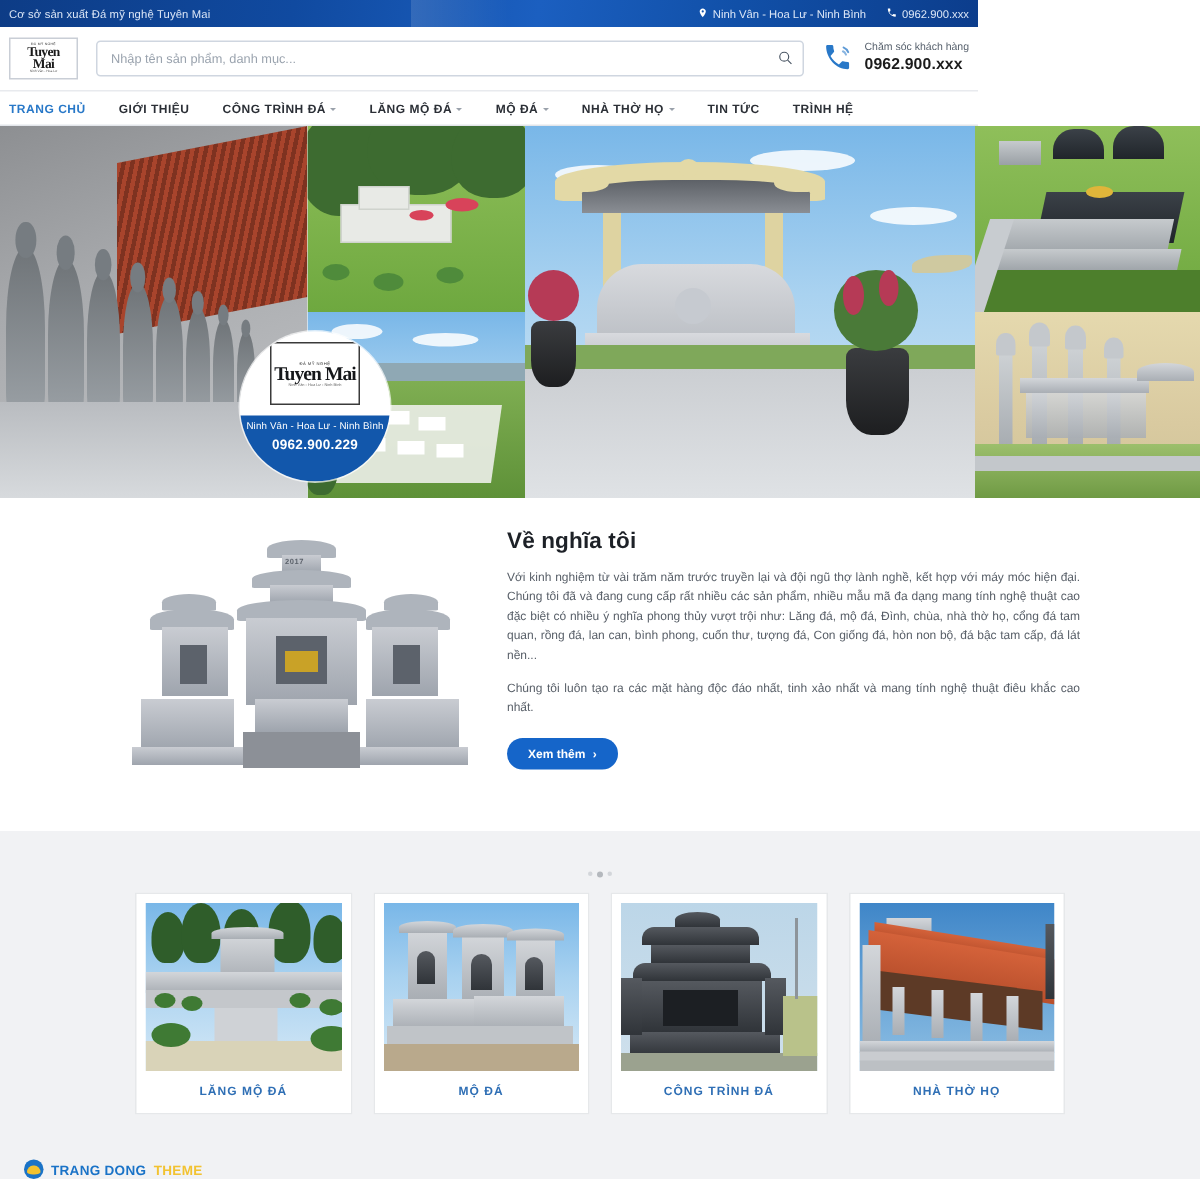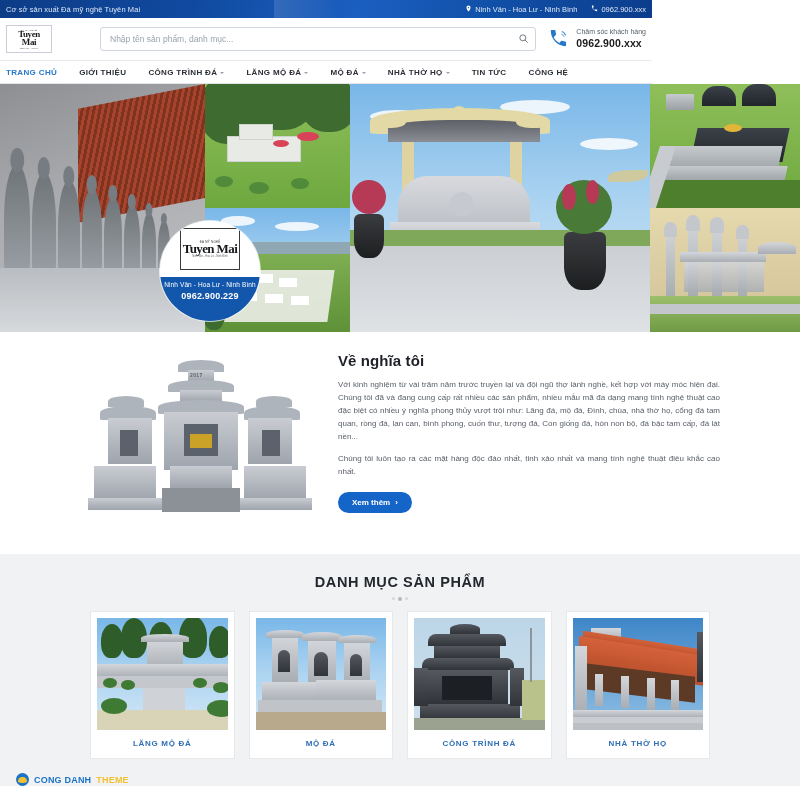--- a/index.html
+++ b/index.html
@@ -46,21 +46,21 @@
     width: 36px; height: 20px; position: relative;
     display:flex; flex-direction:column; justify-content:center; align-items:center;
   }
   .logo-tiny { font-size: 2.3px; color:#333; letter-spacing:.2px; line-height:1; }
   .logo-big {
     font-family: "Liberation Serif", serif; font-weight: 700; font-size: 9px;
     line-height: 7.5px; color: #1a1a1a; letter-spacing: -0.4px; text-align:center;
   }
   .logo-sub { font-size: 2.2px; color:#555; margin-top:.5px; }
 
-  .search-wrap { flex: 1; position: relative; margin-left: 36px; }
+  .search-wrap { flex: 1; position: relative; }
   .search-input {
     width: 100%; height: 24px; border: 1px solid #cfd6e0; border-radius: 3px;
     padding: 0 26px 0 9px; font-size: 8.5px; color: #333;
     font-family: "Liberation Sans", sans-serif; outline: none; background:#fff;
   }
   .search-input::placeholder { color: #9aa3ae; }
   .search-btn {
     position: absolute; right: 4px; top: 50%; transform: translateY(-50%);
     width: 18px; height: 18px; border: none; background: transparent; cursor: pointer;
     display: flex; align-items: center; justify-content: center; padding: 0;
@@ -349,21 +349,21 @@
         <i class="caret"></i>
       </div>
       <div class="nav-item">
         <span>NHÀ THỜ HỌ</span>
         <i class="caret"></i>
       </div>
       <div class="nav-item">
         <span>TIN TỨC</span>
       </div>
       <div class="nav-item">
-        <span>CÔNG HỆ</span>
+        <span>TRÌNH HỆ</span>
       </div>
     </div>
   </div>
 
   <div class="hero">
 
     <div class="hero-col hero-a">
       <div class="hero-img corridor">
         <div class="roof-red"></div>
         <div class="statue" style="left:4px;width:26px;height:112px;"></div>
@@ -522,21 +522,20 @@
         <button class="btn-more">
           <span>Xem thêm</span>
           <span>›</span>
         </button>
       </div>
 
     </div>
   </div>
 
   <div class="products">
-    <div class="sec-title">DANH MỤC SẢN PHẨM</div>
     <div class="dots">
       <span class="dot"></span>
       <span class="dot on"></span>
       <span class="dot"></span>
     </div>
 
     <div class="cards">
 
       <div class="card">
         <div class="card-img">
@@ -624,17 +623,17 @@
           </div>
         </div>
         <div class="card-label">NHÀ THỜ HỌ</div>
       </div>
 
     </div>
   </div>
 
   <div class="watermark">
     <span class="wm-circle"></span>
-    <span class="wm-a">CONG DANH</span>
+    <span class="wm-a">TRANG DONG</span>
     <span class="wm-b">THEME</span>
   </div>
 
 </div>
 
 </body></html>

